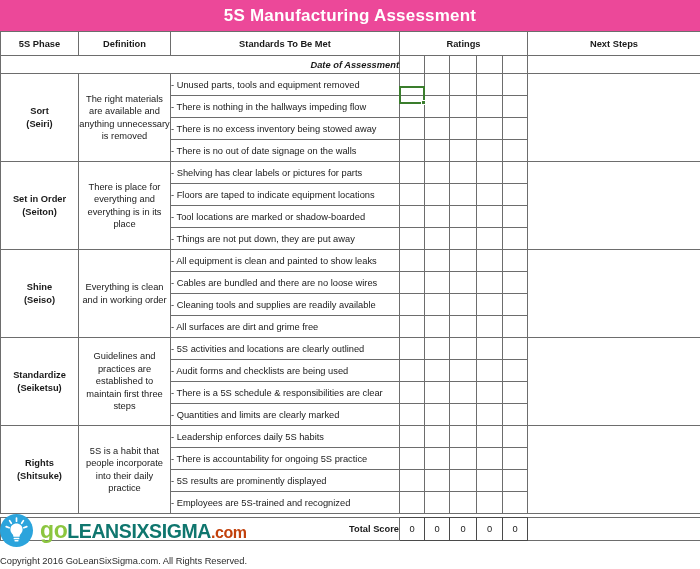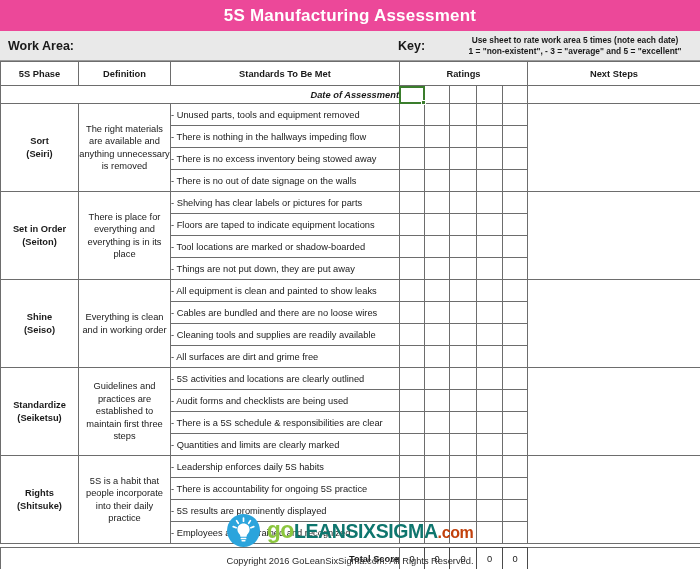--- a/index.html
+++ b/index.html
@@ -132,21 +132,21 @@
   }
   .sel-handle{
     position:absolute;
     left:421px;top:100px;width:5px;height:5px;
     background:#3a7d2c;border:1px solid #ffffff;box-sizing:border-box;
   }
 
   
   .footer{
     position:absolute;left:0;right:0;bottom:0;height:60px;
-    display:flex;flex-direction:column;align-items:center;justify-content:flex-start;
+    display:flex;flex-direction:column;align-items:flex-start;justify-content:flex-start;
     padding-top:5px;box-sizing:border-box;
   }
   .logo{display:flex;align-items:center;gap:7px;}
   .bulb-circle{
     width:33px;height:33px;border-radius:50%;
     background:#2ba4dc;position:relative;flex:none;
   }
   .bulb-svg{position:absolute;left:0;top:0;}
   .wordmark{display:flex;align-items:baseline;font-weight:bold;letter-spacing:-0.4px;}
   .wm-go{color:#8cc63f;font-size:23px;font-weight:bold;}
@@ -157,31 +157,20 @@
     font-size:9.3px;color:#2b2b2b;
   }
 </style>
 </head>
 <body>
 
 <div class="sheet">
 
   <div class="title-bar">5S Manufacturing Assessment</div>
 
-  <div class="workarea-row">
-    <div class="workarea-label">
-      <span>Work Area:</span>
-      <span style="flex:1;margin-left:6px;"></span>
-    </div>
-    <div class="key-label">Key:</div>
-    <div class="key-text">
-      <span>Use sheet to rate work area 5 times (note each date)</span>
-      <span>1 = "non-existent", - 3 = "average" and 5 = "excellent"</span>
-    </div>
-  </div>
 
   <table class="grid">
     <colgroup>
       <col style="width:78px">
         <col style="width:92px">
         <col style="width:229px">
       <col style="width:25px">
         <col style="width:25px">
         <col style="width:27px">
       <col style="width:26px">

